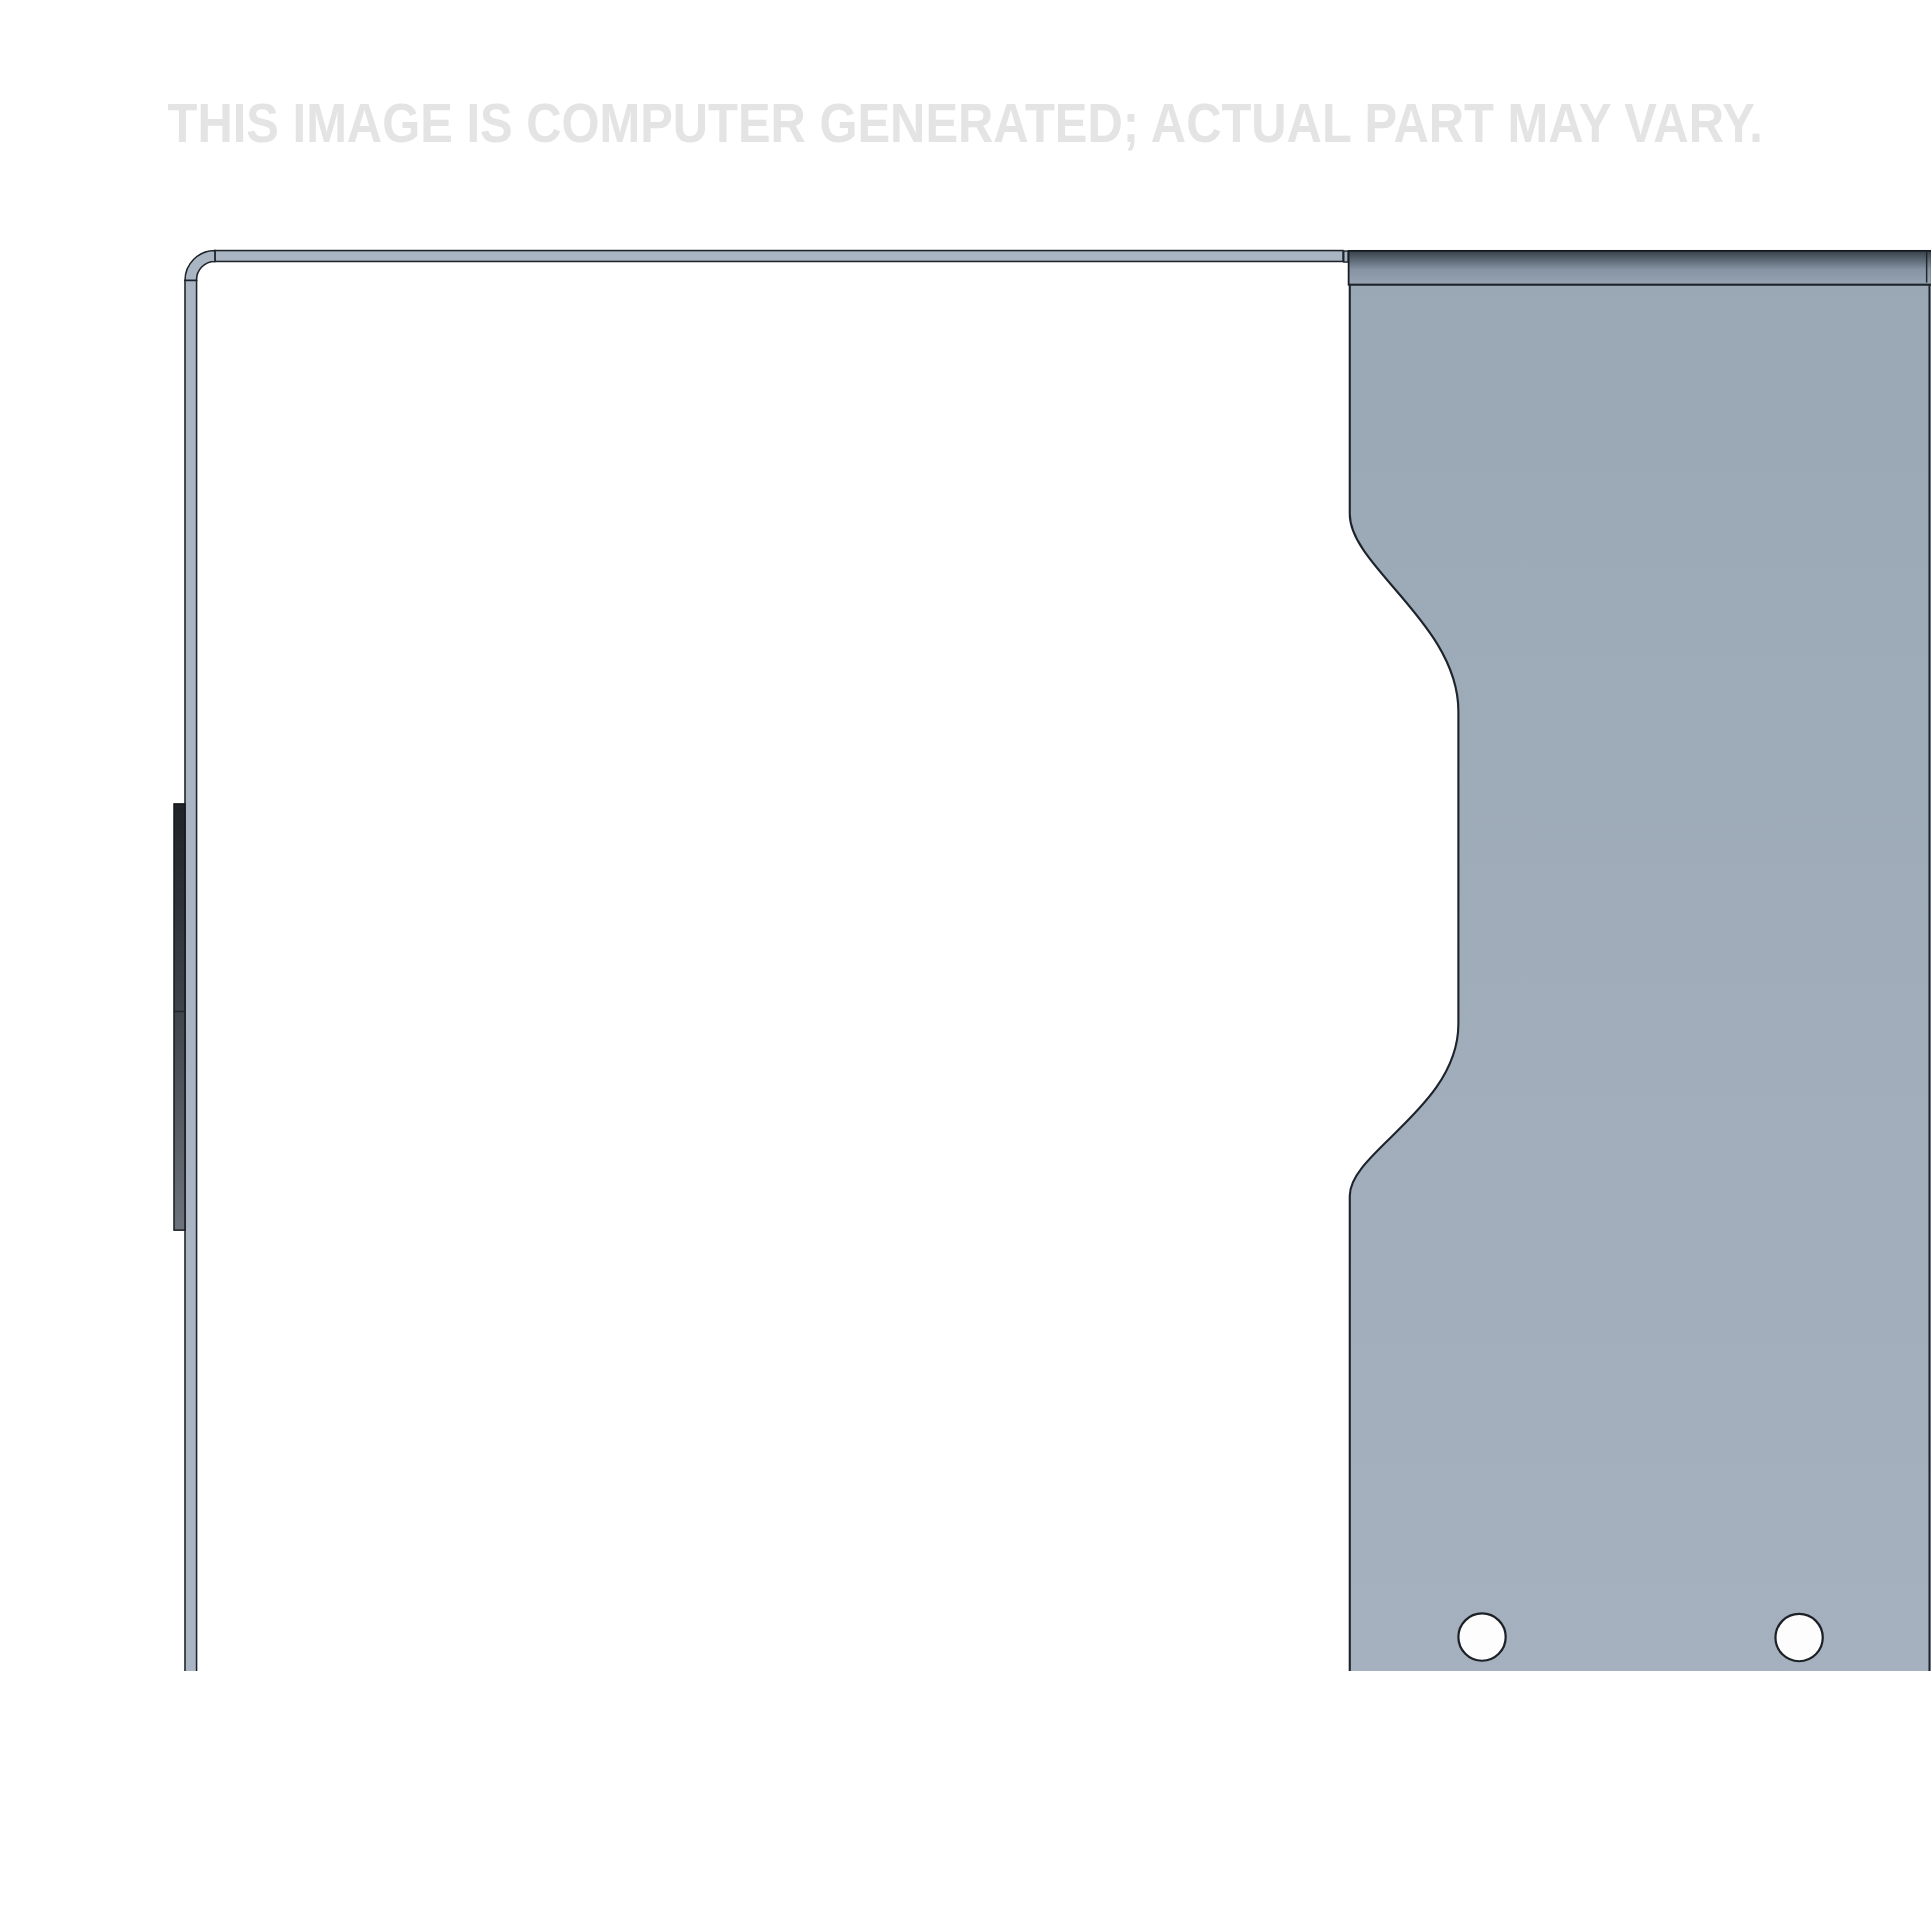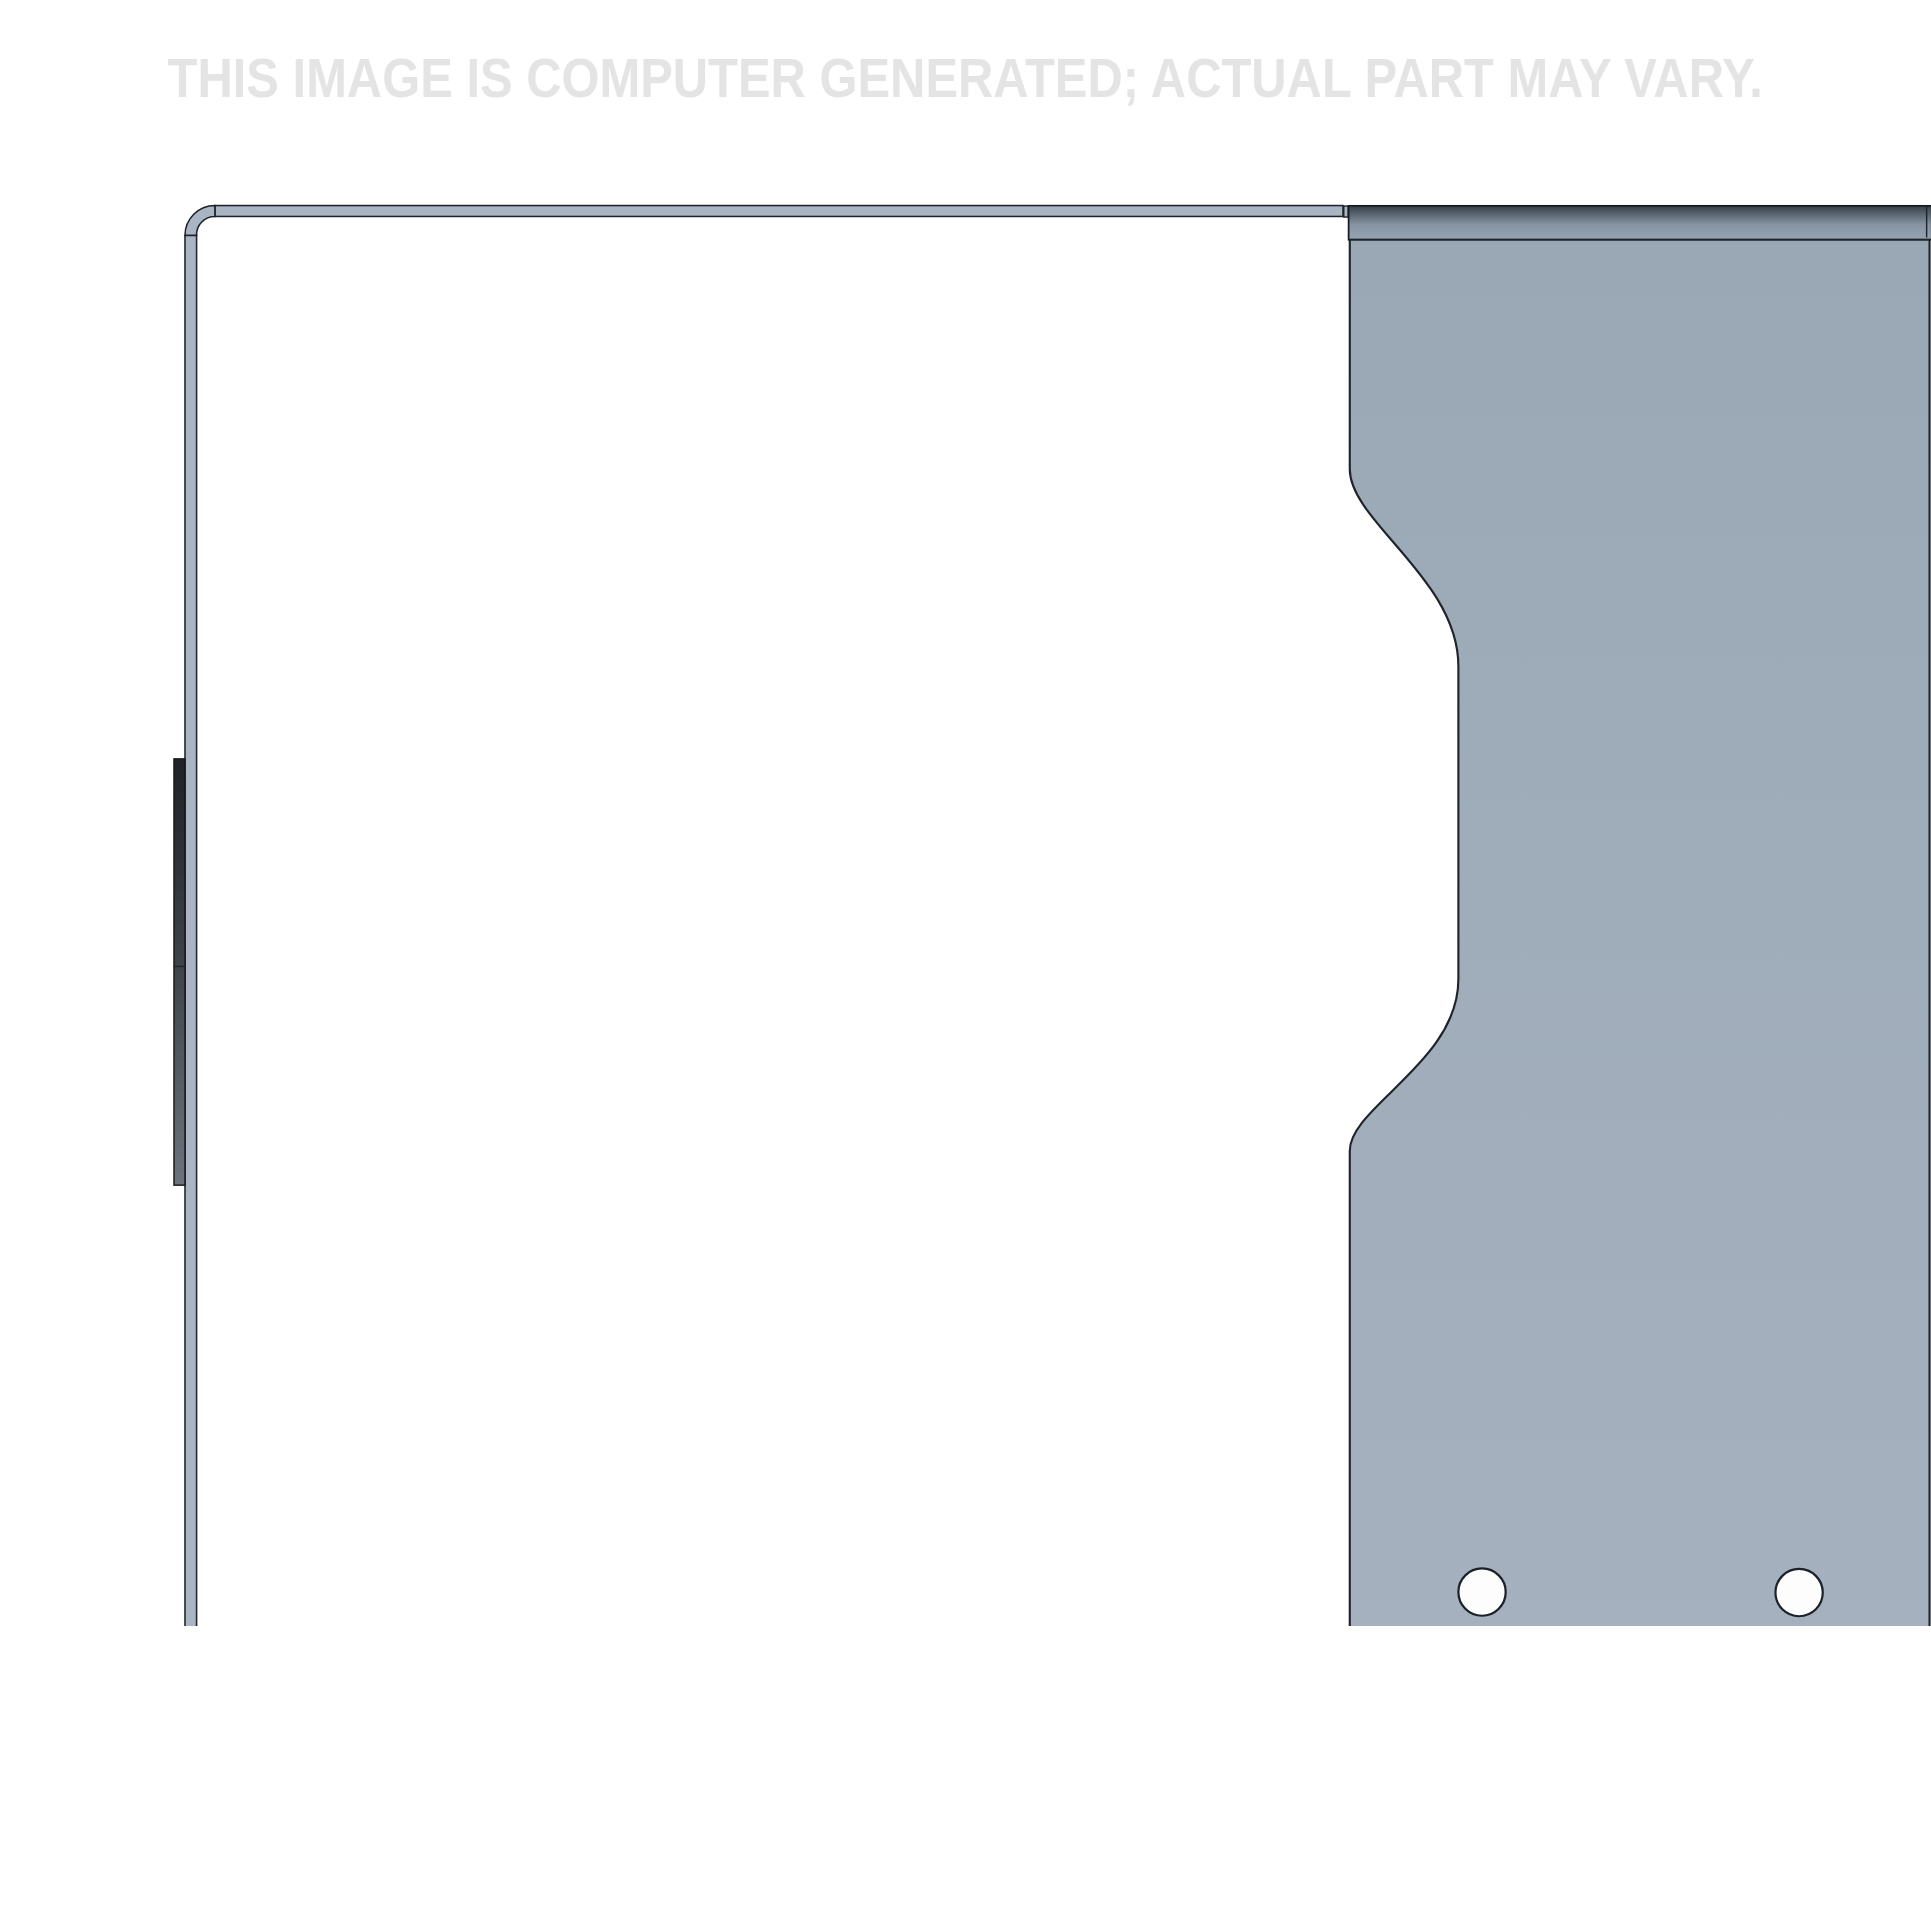--- a/index.html
+++ b/index.html
@@ -1,16 +1,16 @@
 <!DOCTYPE html>
 <html><head>
 <meta charset="utf-8">
 <style>
   html,body{margin:0;padding:0;background:#ffffff;}
-  #canvas{width:1931px;height:1626px;position:relative;}
+  #canvas{width:1931px;height:1626px;position:relative;margin-top:45px;}
   svg{display:block;}
   text{font-family:"Liberation Sans", sans-serif;font-weight:bold;}
 </style>
 </head>
 <body>
 <div id="canvas">
 <svg width="1931" height="1931" viewBox="0 0 2000 2000">
   <defs>
     <linearGradient id="bandGrad" x1="0" y1="0" x2="0" y2="1">
       <stop offset="0" stop-color="#364049"></stop>

